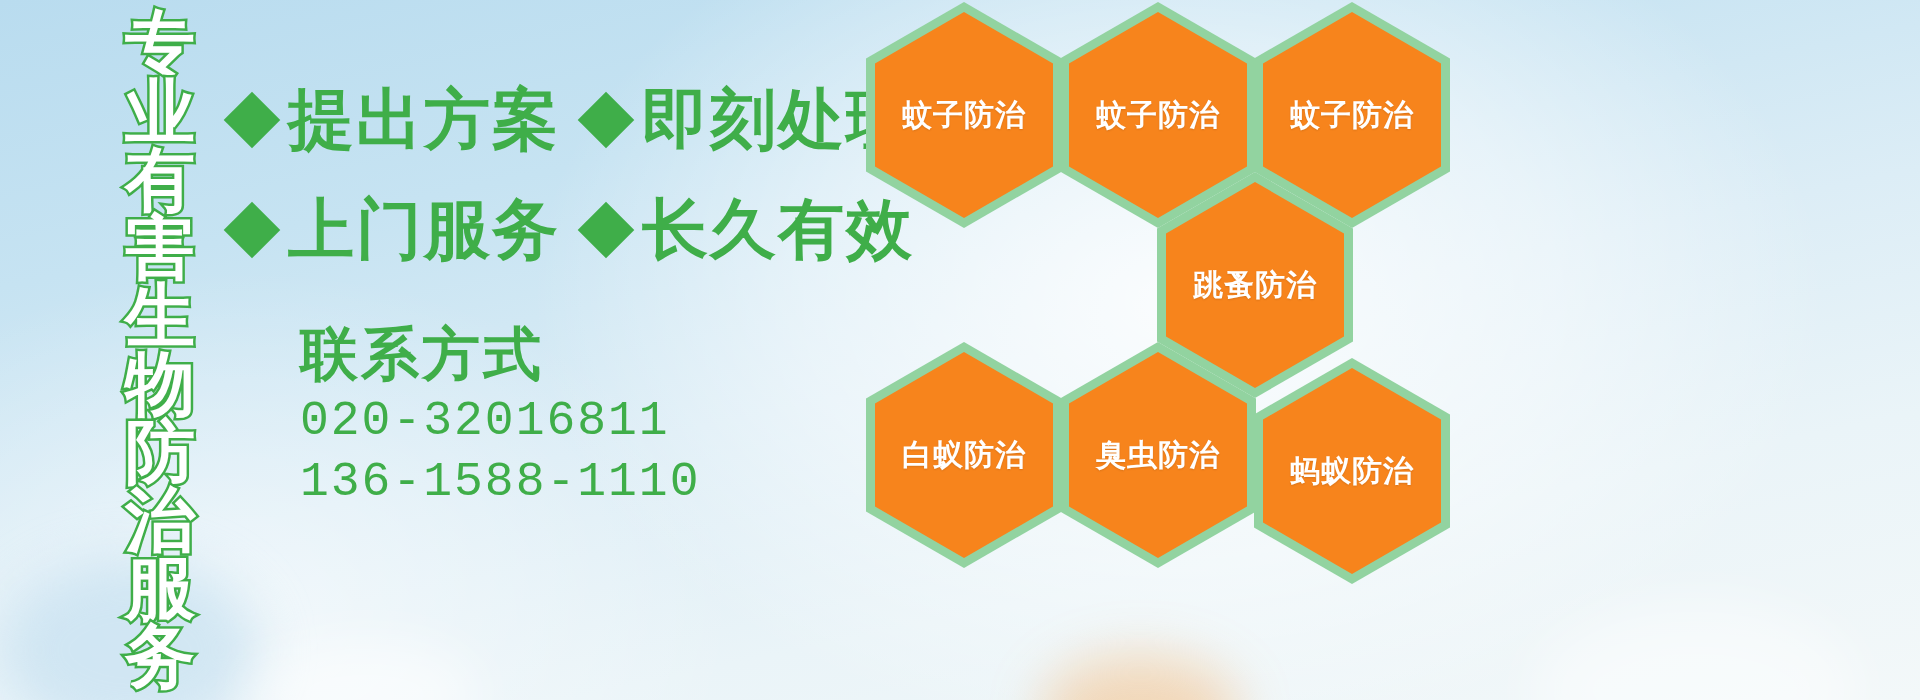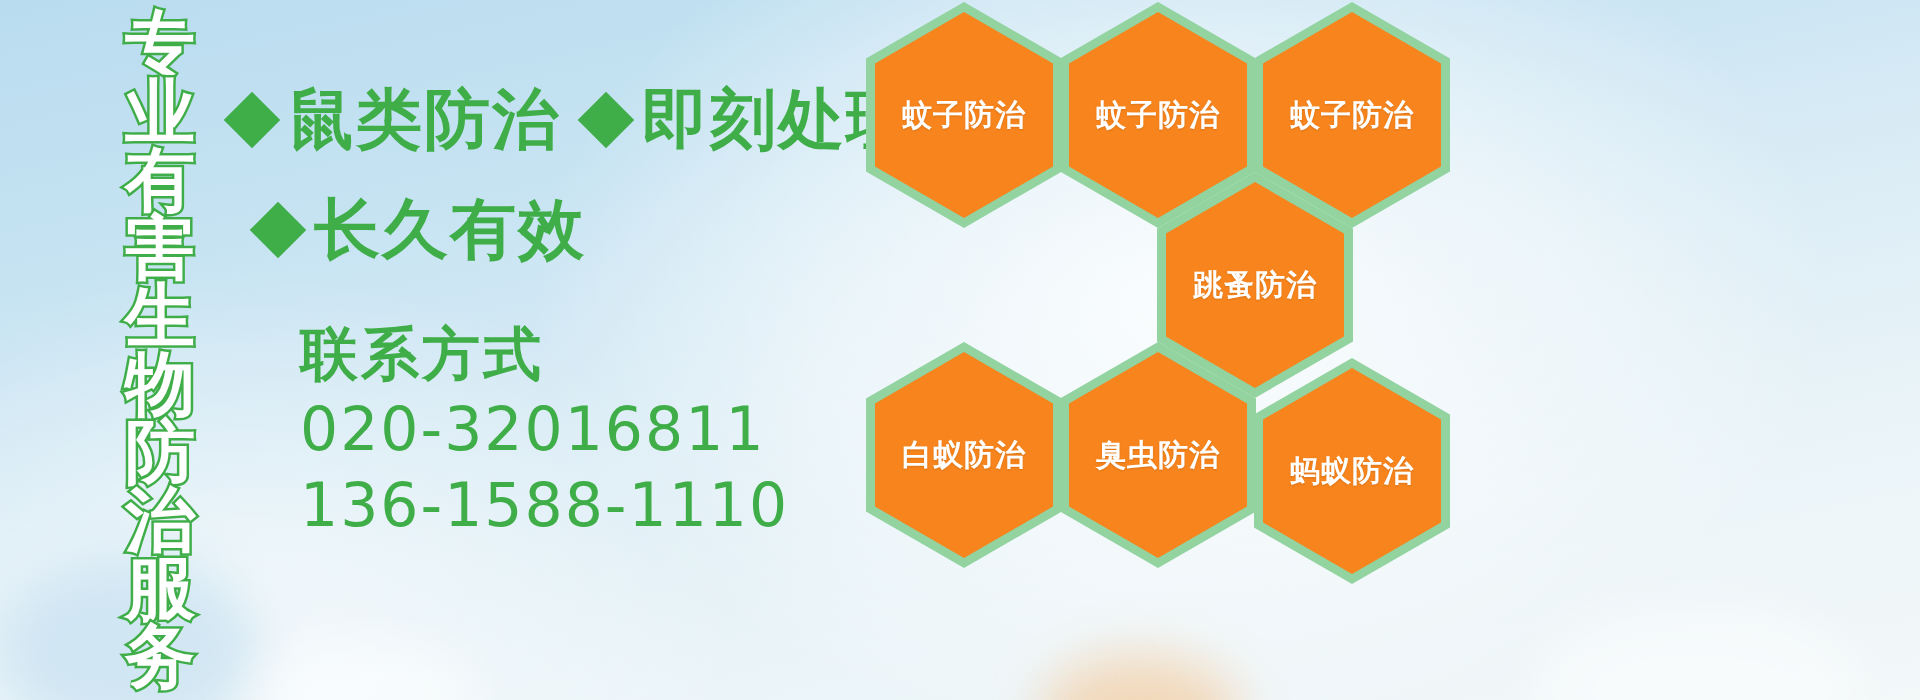--- a/index.html
+++ b/index.html
@@ -63,22 +63,23 @@
   #contact-block {
     position:absolute; left:300px; top:318px;
     width:520px;
     color:#3fae49;
   }
   #contact-title {
     font-size:58px; font-weight:bold; letter-spacing:3px;
     line-height:1.25;
   }
   .phone-line {
-    font-size:60px; font-weight:normal; letter-spacing:2px;
+    font-size:48px; font-weight:normal; letter-spacing:2px;
     line-height:1.28;
+    font-family:Liberation Mono, monospace;
   }
 
   
   #hex-cluster { position:absolute; left:862px; top:-6px; width:600px; height:560px; }
   .hex {
     position:absolute;
     width:196px; height:226px;
     display:flex; align-items:center; justify-content:center;
   }
   .hex-outer {
@@ -130,30 +131,34 @@
     <span class="vchar">物</span>
     <span class="vchar">防</span>
     <span class="vchar">治</span>
     <span class="vchar">服</span>
     <span class="vchar">务</span>
   </div>
 
   <div class="feature-row" id="feature-row-1">
     <div class="feature-item">
       <span class="diamond-icon"></span>
-      <span class="feature-label">鼠类防治</span>
+      <span class="feature-label">提出方案</span>
     </div>
     <span class="feature-gap"></span>
     <div class="feature-item">
       <span class="diamond-icon"></span>
       <span class="feature-label">即刻处理</span>
     </div>
   </div>
 
   <div class="feature-row" id="feature-row-2">
+    <div class="feature-item">
+      <span class="diamond-icon"></span>
+      <span class="feature-label">上门服务</span>
+    </div>
     <span class="feature-gap"></span>
     <div class="feature-item">
       <span class="diamond-icon"></span>
       <span class="feature-label">长久有效</span>
     </div>
   </div>
 
   <div id="contact-block">
     <div id="contact-title">联系方式</div>
     <div class="phone-line">020-32016811</div>

